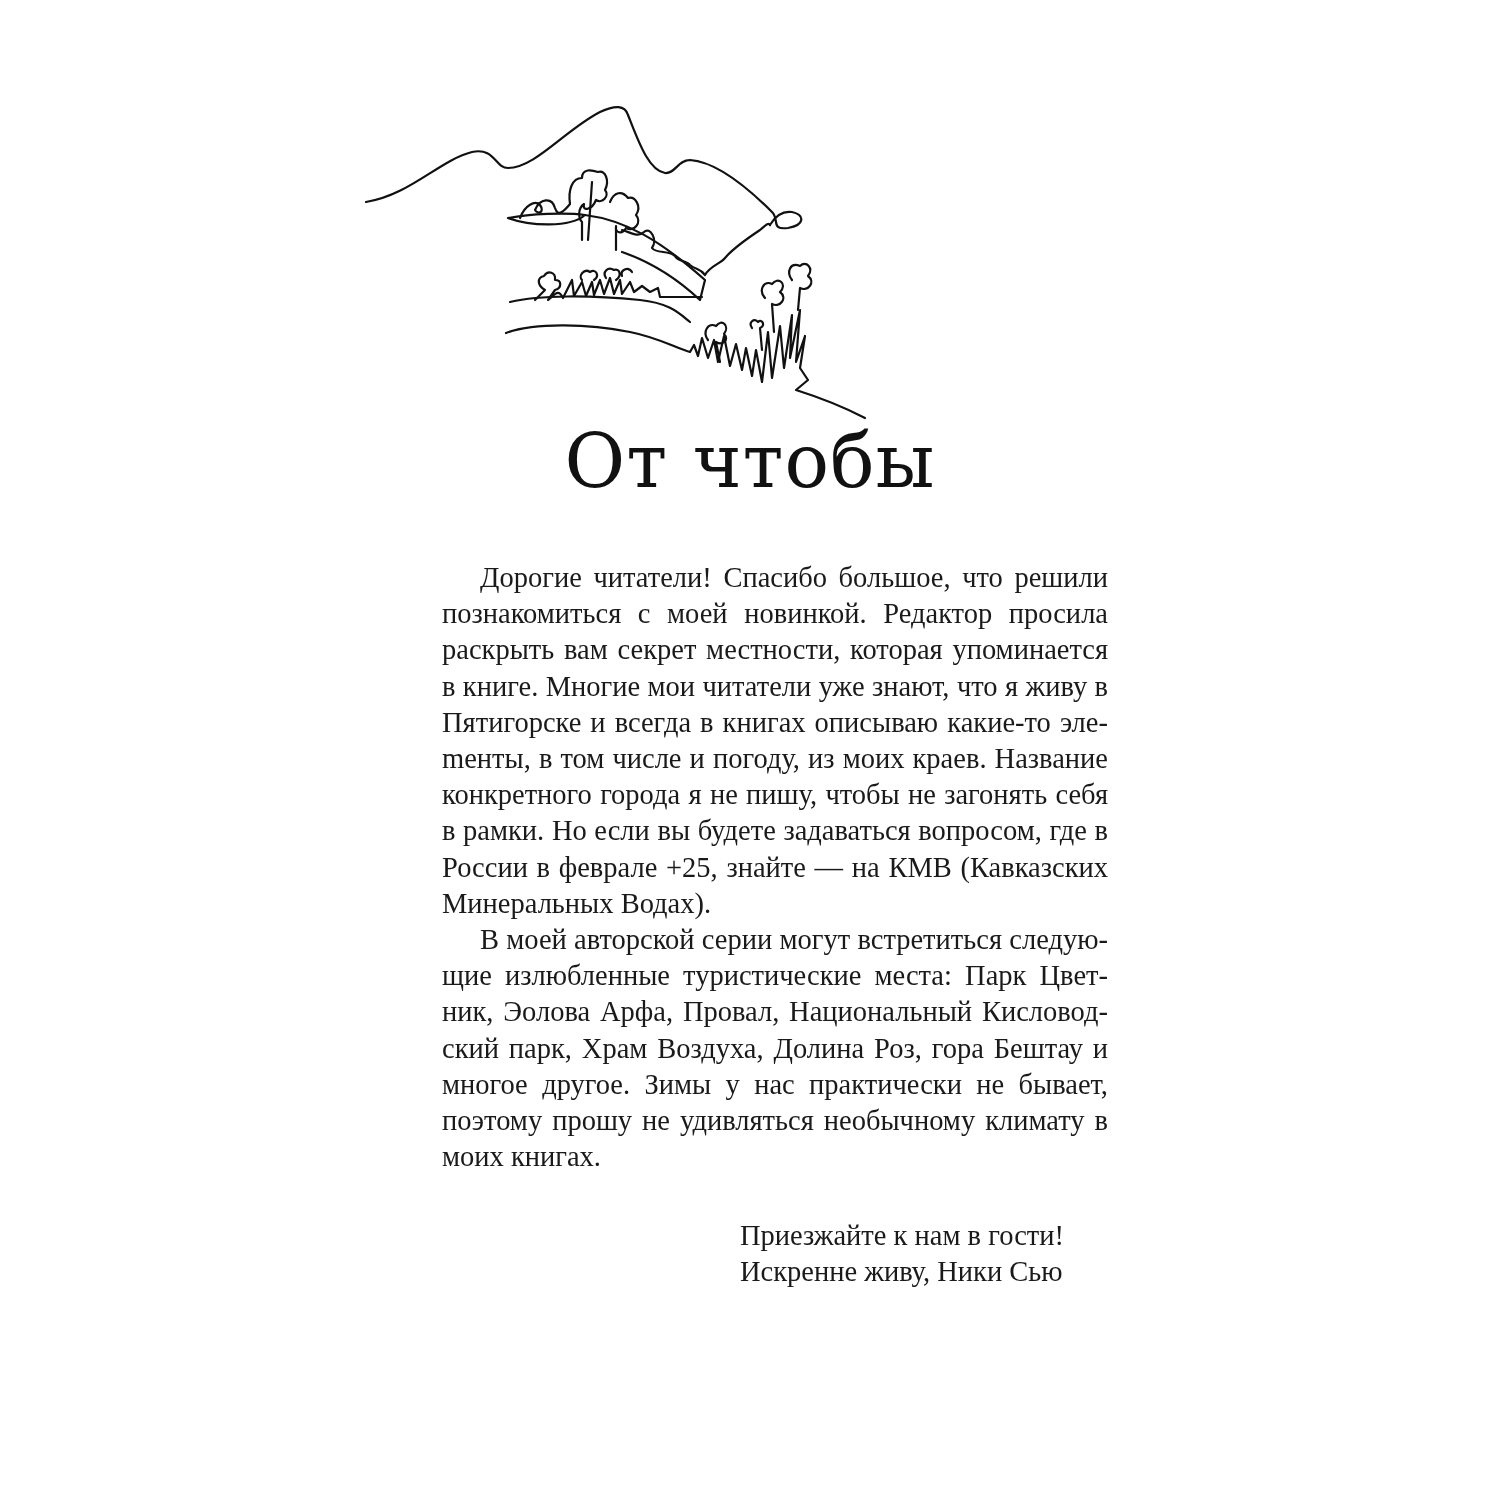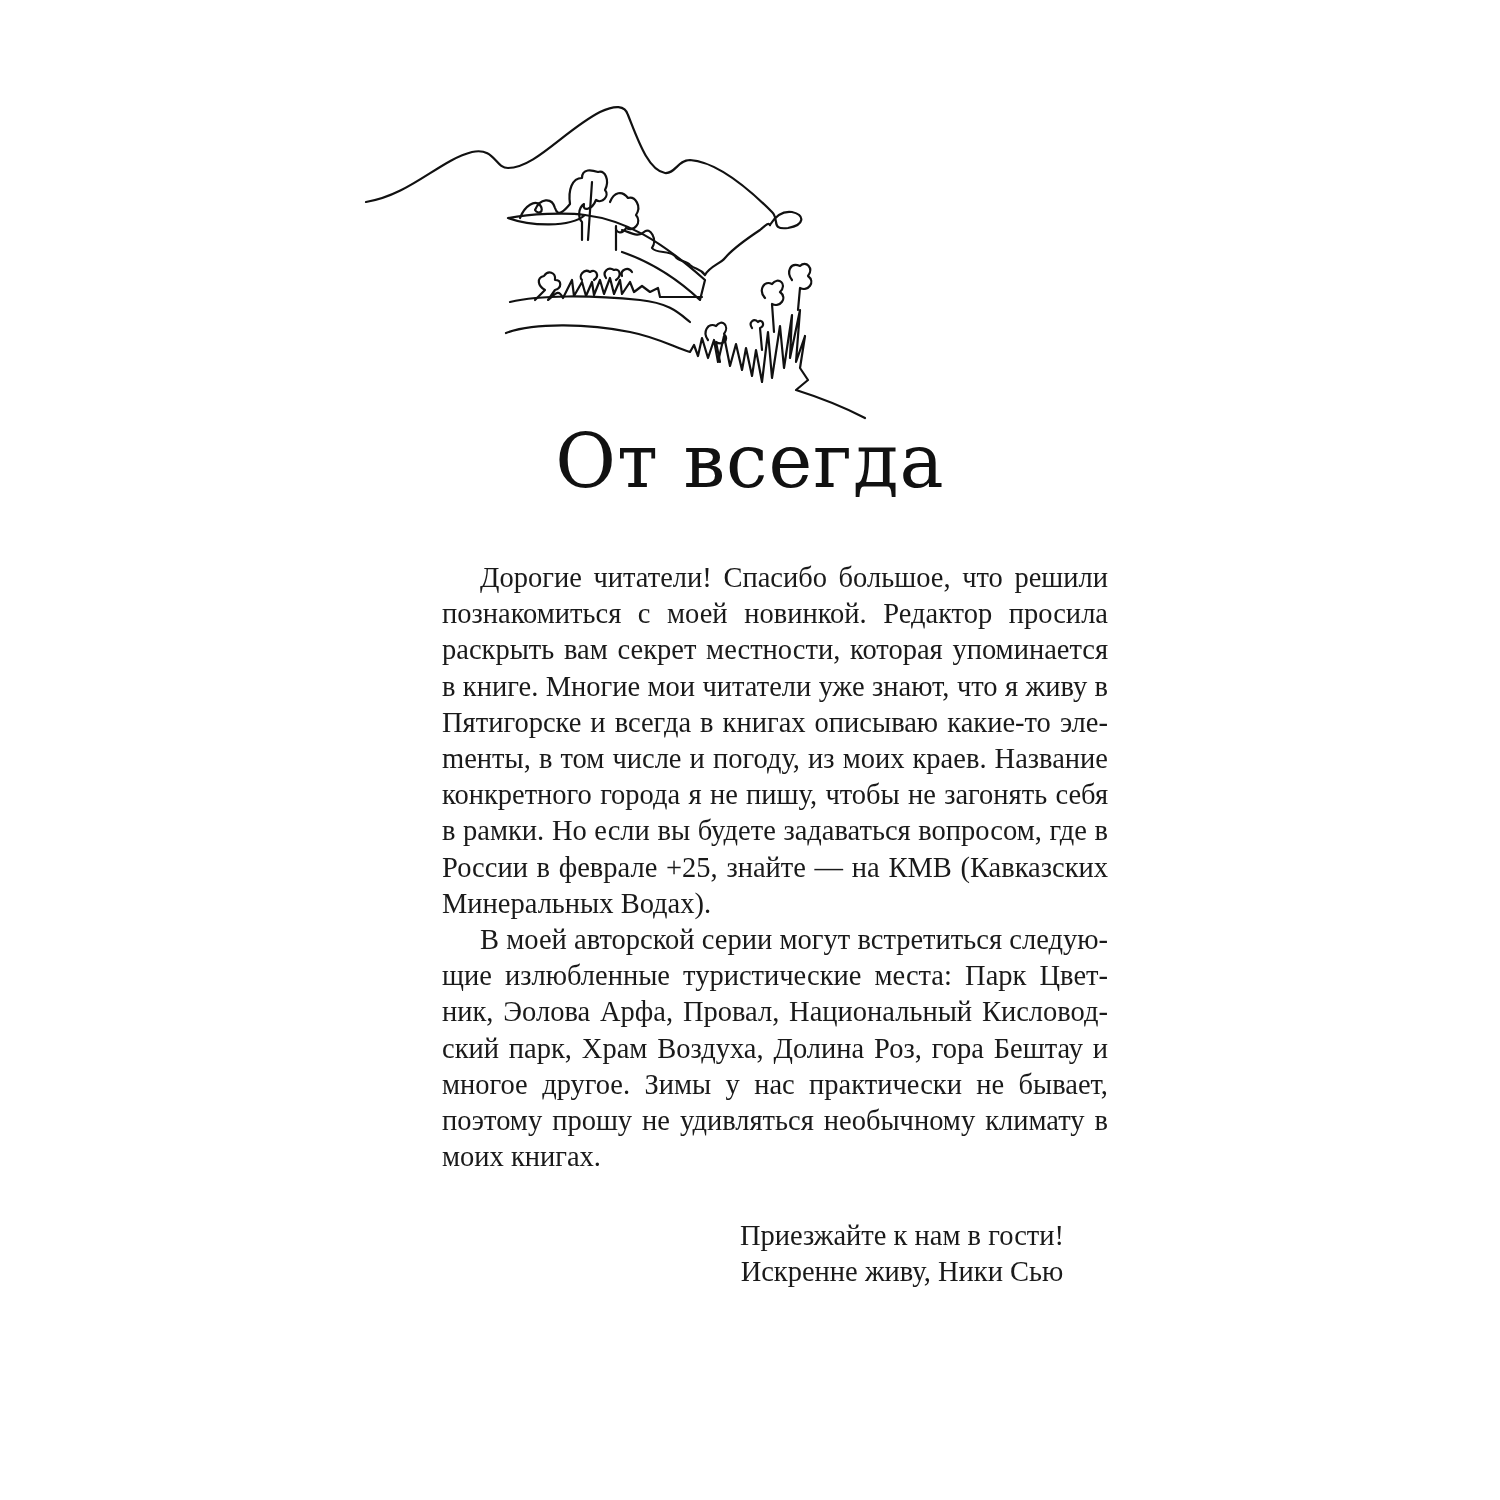--- a/index.html
+++ b/index.html
@@ -12,21 +12,21 @@
     letter-spacing: 1px; color: #111; -webkit-text-stroke: 0;
     font-weight: normal;
   }
   .body-text {
     position: absolute; left: 398px; width: 666px; top: 560px;
     font-family: "Liberation Serif", serif; font-size: 28.5px; line-height: 36.2px;
     text-align: justify; hyphens: manual; margin-left: 44px;
   }
   .body-text p { margin: 0; text-indent: 38px; }
   .signature {
-    position: absolute; right: 436px; top: 1218px; text-align: center;
+    position: absolute; right: 436px; top: 1218px; text-align: left;
     font-family: "Liberation Serif", serif; font-size: 28.5px; line-height: 36.2px;
   }
   .signature div { white-space: nowrap; }
 </style>
 </head>
 <body>
 
 <div class="illustration">
   <svg viewBox="0 0 780 330" fill="none" stroke="#111" stroke-width="2.2" stroke-linecap="round" stroke-linejoin="round">
 
@@ -44,21 +44,21 @@
     <path d="M222,180 C218,176 224,168 230,172 C236,168 240,176 234,180 M246,178 C242,172 248,166 254,170 C260,168 262,176 256,180 M262,176 C260,170 268,166 272,172"></path>
 
     <path d="M146,233 C175,222 230,224 270,232 C300,238 315,248 330,252 L334,245 L338,256 L342,238 L348,258 L354,240 L358,262 L364,236 L370,266 L376,244 L382,270 L386,248 L392,276 L396,250 L402,282 L408,232 L412,278 L420,226 L424,268 L432,215 L430,258 L440,210 L436,262 L445,236 L440,268 L448,280 L436,290 C455,296 480,305 505,318"></path>
     <path d="M348,240 C342,232 348,222 356,226 C362,218 370,226 364,234 C370,240 362,246 356,242 L360,262"></path>
     <path d="M405,198 C398,190 404,180 412,184 C418,176 428,184 420,192 C428,198 420,208 412,204 L414,232"></path>
     <path d="M432,180 C426,172 430,162 440,166 C446,160 454,168 448,176 C456,182 448,192 440,188 L438,210"></path>
     <path d="M392,228 C388,222 394,218 398,222 C402,218 406,226 400,228 L402,250"></path>
   </svg>
 </div>
 
-<div class="title">От всегда</div>
+<div class="title">От чтобы</div>
 
 <div class="body-text">
   <p>Дорогие читатели! Спасибо большое, что решили познакомиться с моей новинкой. Редактор просила раскрыть вам секрет местности, которая упоминается в книге. Многие мои читатели уже знают, что я живу в Пятигорске и всегда в книгах описываю какие-то эле­mенты, в том числе и погоду, из моих краев. Название конкретного города я не пишу, чтобы не загонять себя в рамки. Но если вы будете задаваться вопросом, где в России в феврале +25, знайте — на КМВ (Кавказских Минеральных Водах).</p>
   <p>В моей авторской серии могут встретиться следую­щие излюбленные туристические места: Парк Цвет­ник, Эолова Арфа, Провал, Национальный Кисловод­ский парк, Храм Воздуха, Долина Роз, гора Бештау и многое другое. Зимы у нас практически не бывает, поэтому прошу не удивляться необычному климату в моих книгах.</p>
 </div>
 
 <div class="signature">
   <div>Приезжайте к нам в гости!</div>
   <div>Искренне живу, Ники Сью</div>
 </div>

